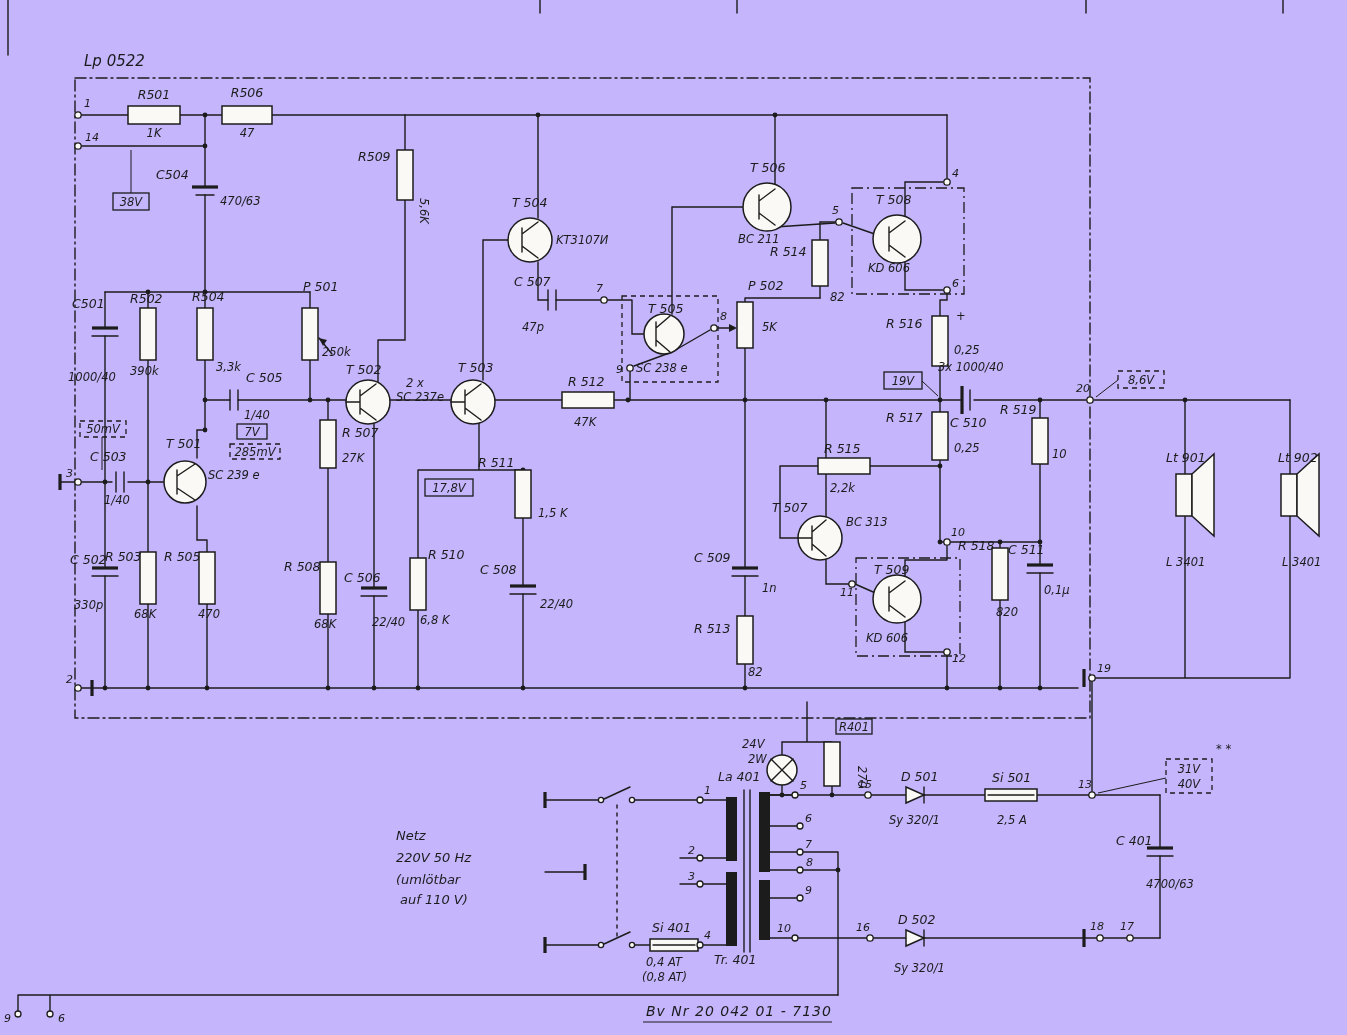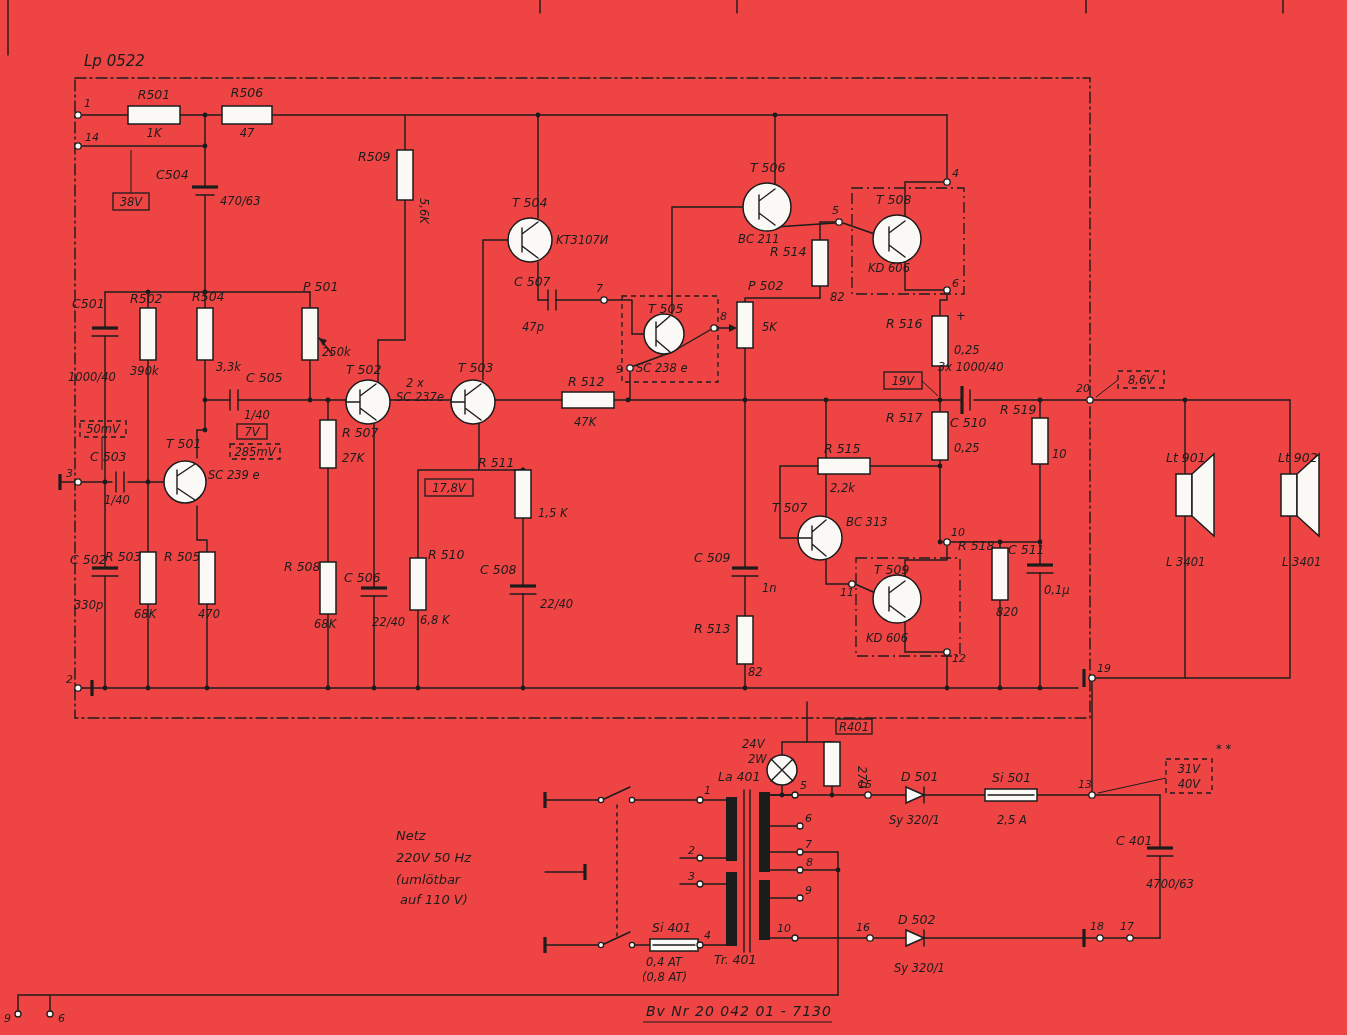--- a/index.html
+++ b/index.html
@@ -1,16 +1,16 @@
 <!DOCTYPE html>
 <html><head>
 <meta charset="utf-8">
 <style>
   html,body{margin:0;padding:0;background:#e8e6e0;}
-  .stage{position:relative;width:1347px;height:1035px;background:#ef4444;overflow:hidden;
+  .stage{position:relative;width:1347px;height:1035px;background:#c4b5fd;overflow:hidden;
          font-family:"DejaVu Sans",sans-serif;}
   svg{position:absolute;left:0;top:0;}
   svg text{font-family:"DejaVu Sans",sans-serif;font-style:italic;fill:#1c1c1c;font-size:12px;}
   .ttl{font-size:15px;}
   .ref{font-size:12.5px;}
   .val{font-size:11.5px;}
   .nn{font-size:11px;}
   .ftr{font-size:14px;letter-spacing:1px;}
   .note{font-size:13px;}
   .w{stroke:#1c1c1c;stroke-width:1.4;fill:none;stroke-linecap:round;}

